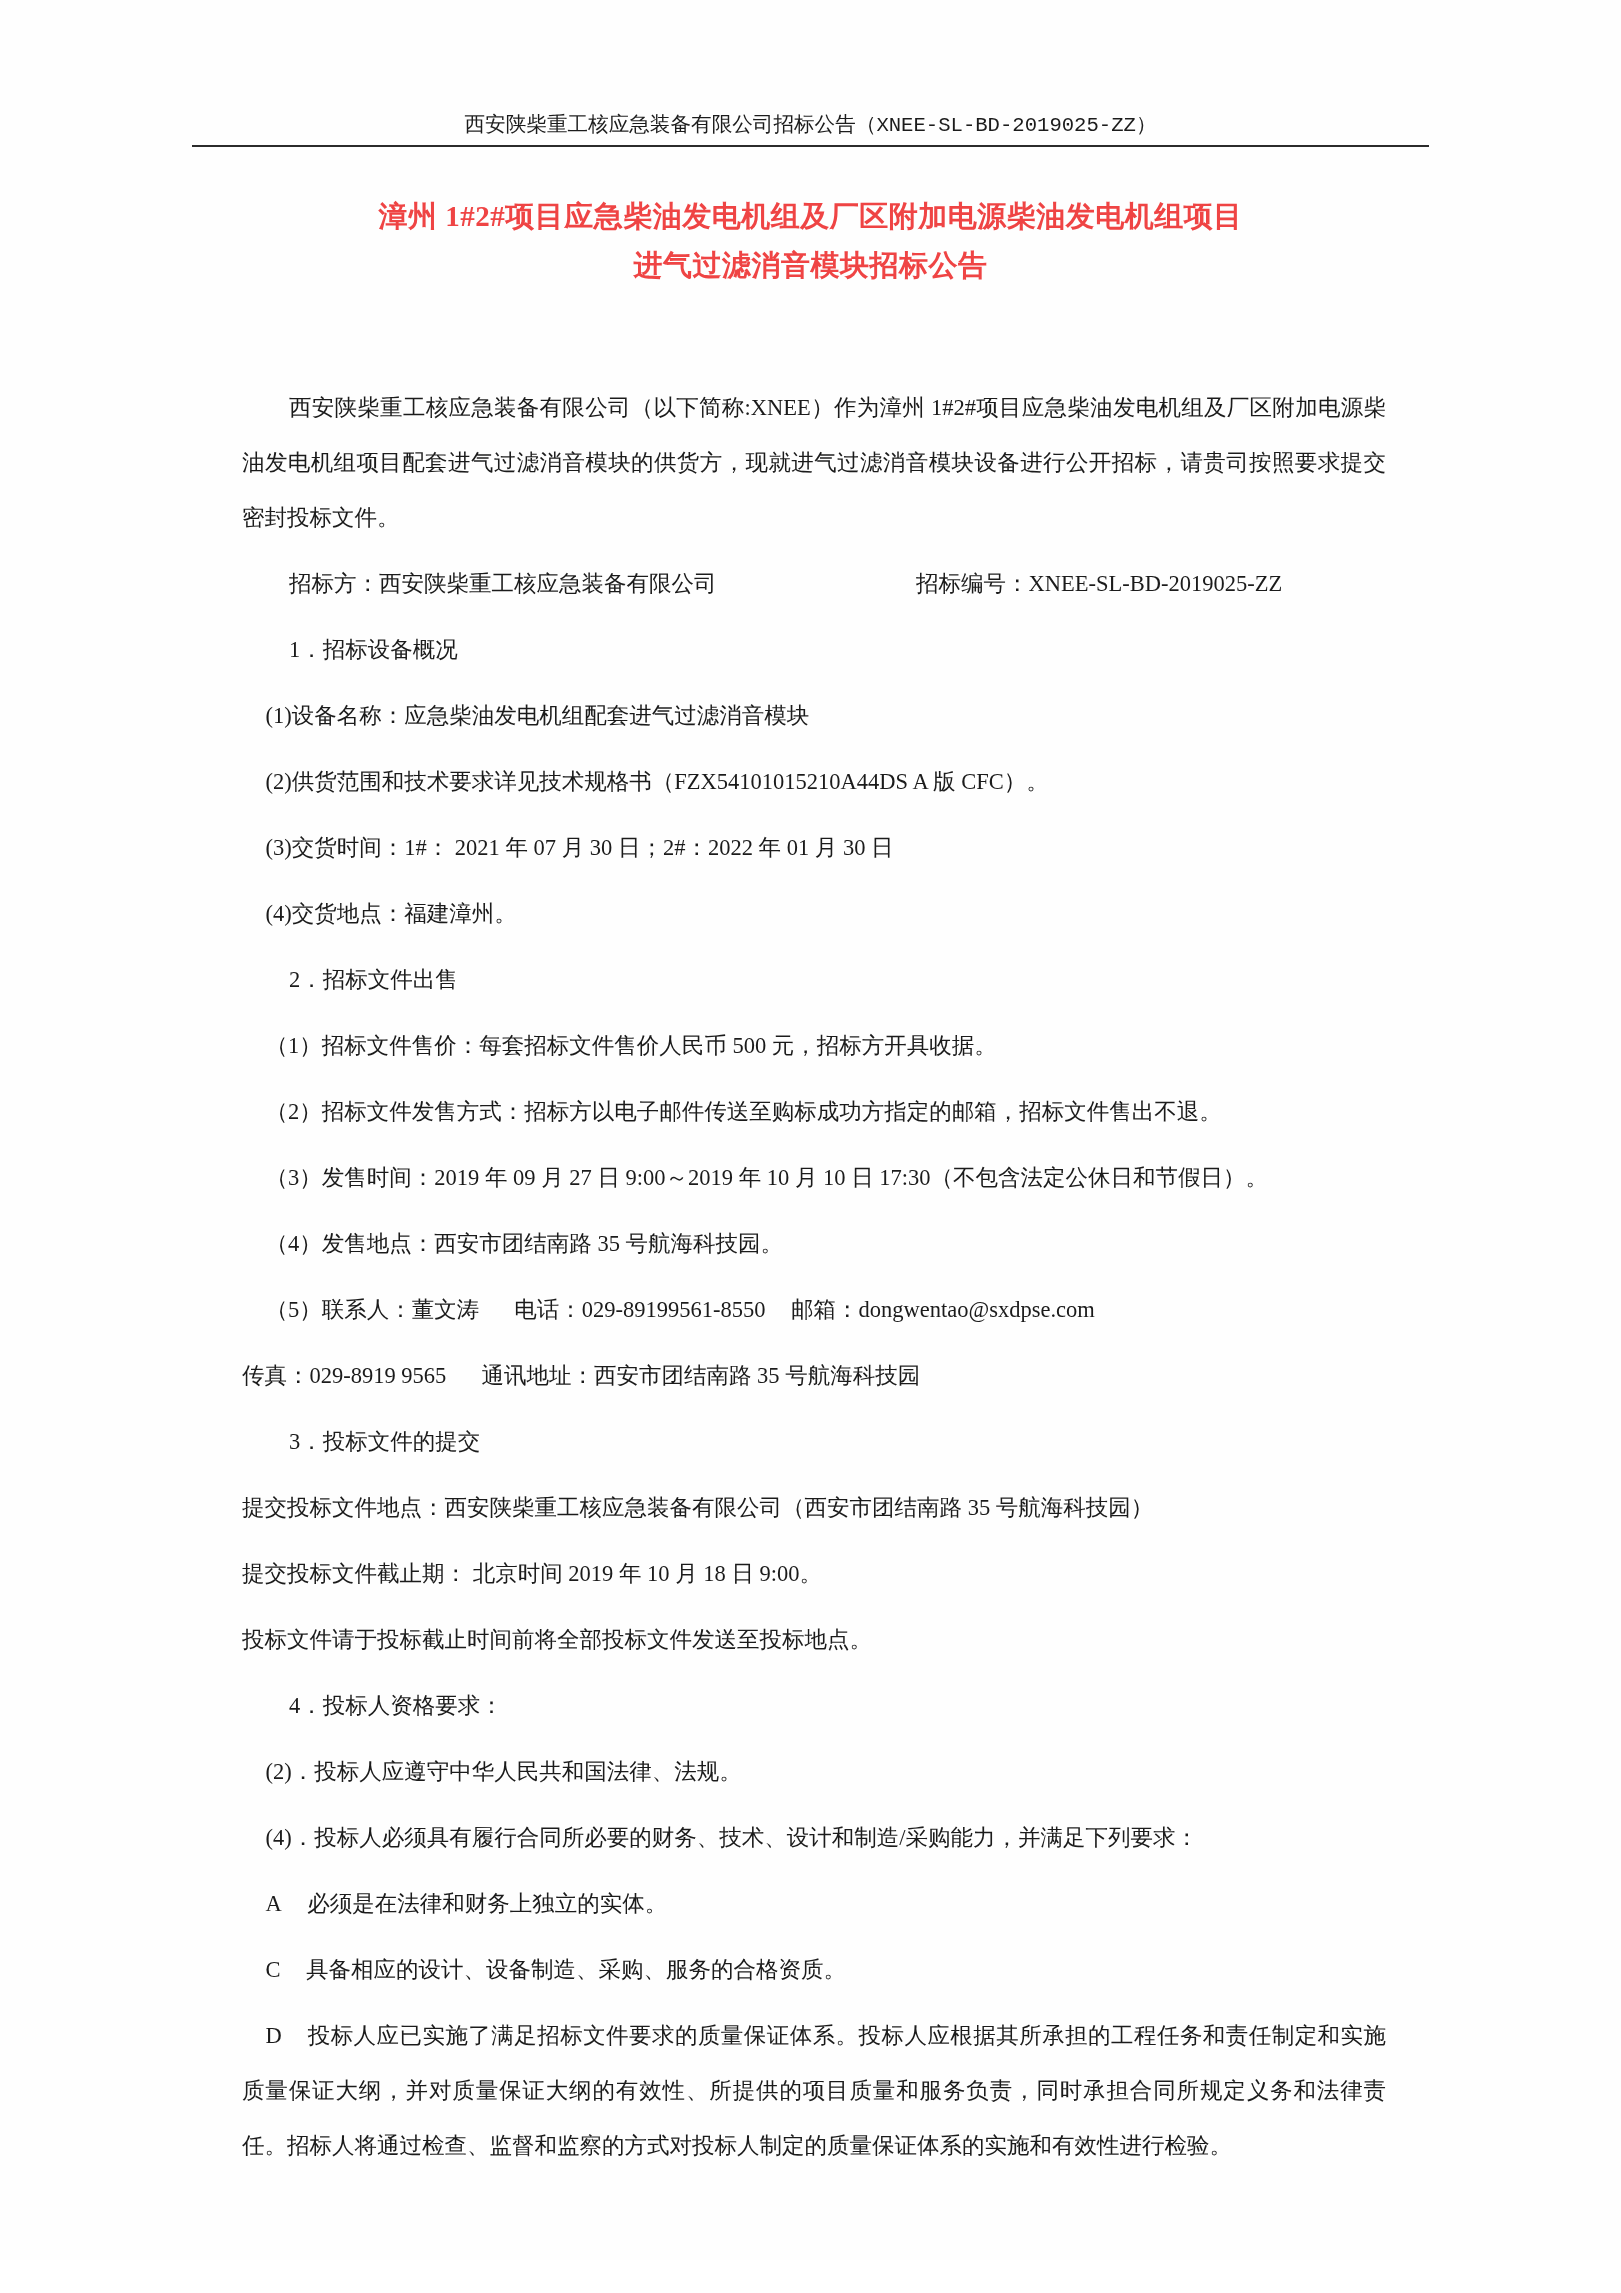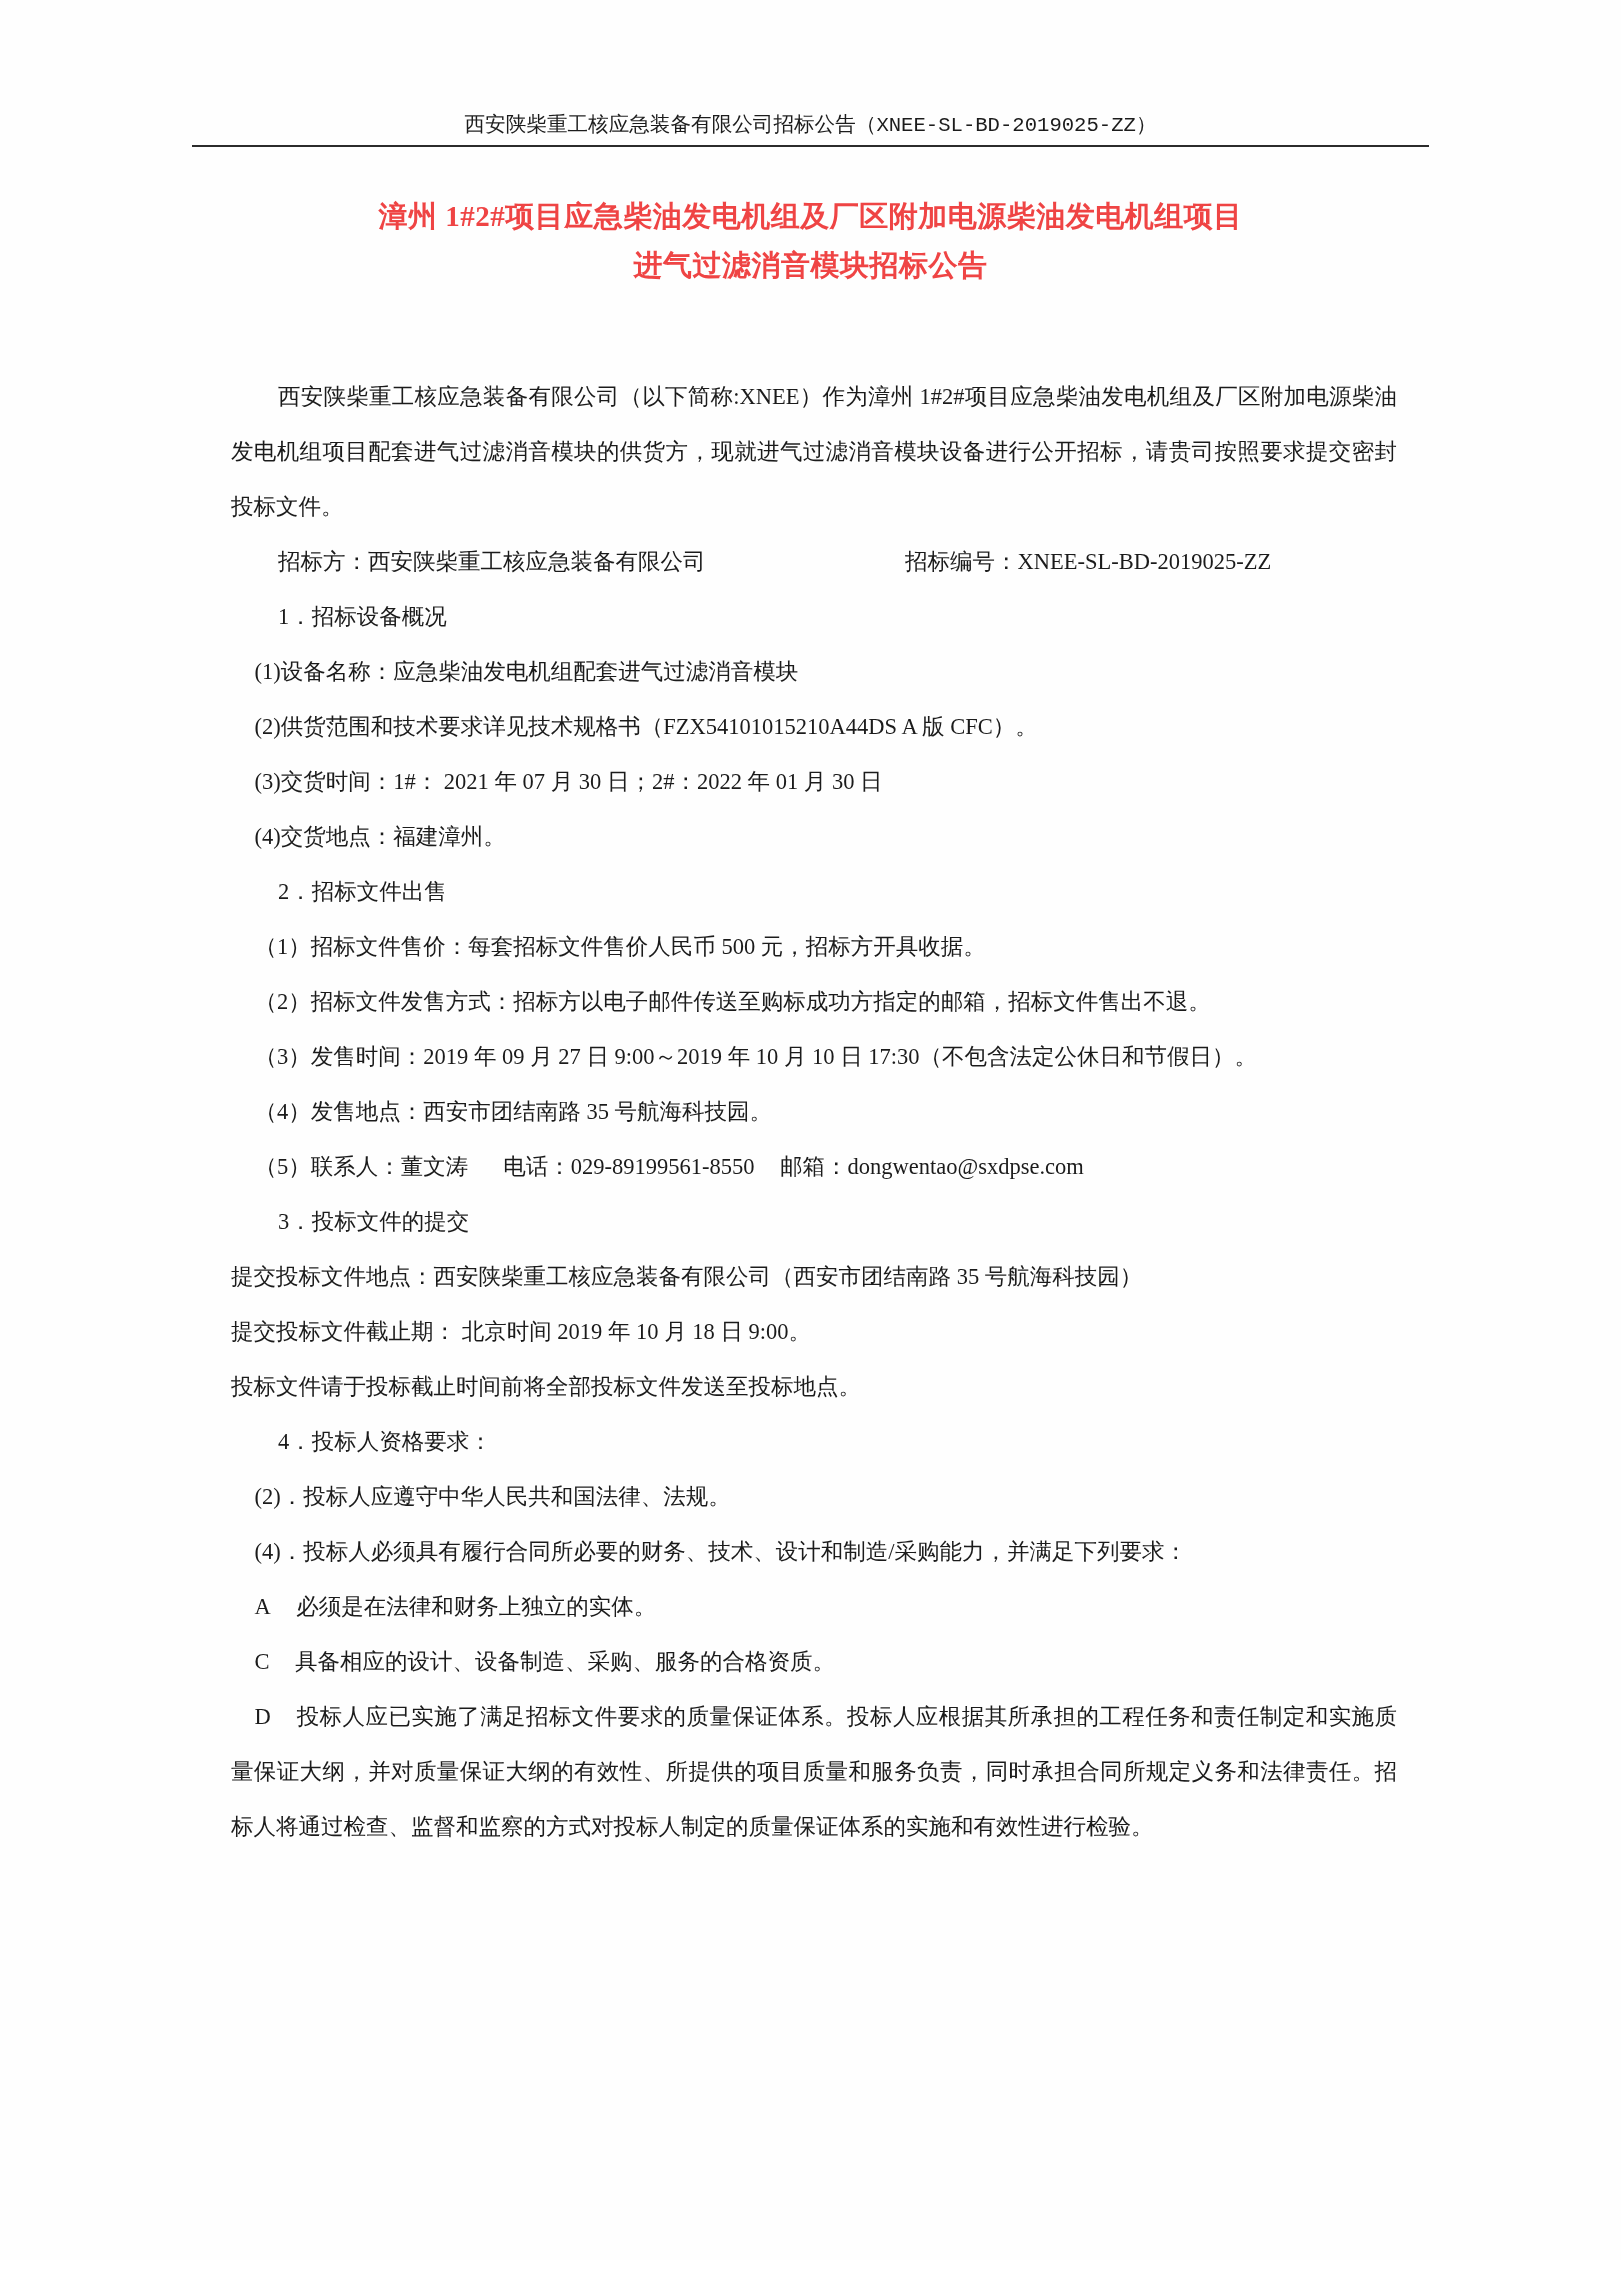--- a/index.html
+++ b/index.html
@@ -49,21 +49,21 @@
   .body {
     position: absolute;
     left: 231px;
     top: 369px;
     width: 1166px;
     font-size: 22.5px;
     line-height: 55px;
     color: #1b1b1b;
   }
   .p {
-    margin: 0;
+    margin: 11px;
     text-align: justify;
     text-justify: inter-ideograph;
   }
   .indent2 {
     text-indent: 47px;
   }
   .indent1 {
     text-indent: 23.5px;
   }
   .row-2col {
@@ -119,20 +119,23 @@
     <p class="p indent2">2．招标文件出售</p>
     <p class="p indent1">（1）招标文件售价：每套招标文件售价人民币 500 元，招标方开具收据。</p>
     <p class="p indent1">（2）招标文件发售方式：招标方以电子邮件传送至购标成功方指定的邮箱，招标文件售出不退。</p>
     <p class="p indent1">（3）发售时间：2019 年 09 月 27 日 9:00～2019 年 10 月 10 日 17:30（不包含法定公休日和节假日）。</p>
     <p class="p indent1">（4）发售地点：西安市团结南路 35 号航海科技园。</p>
 
     <p class="p indent1">
       <span>（5）联系人：董文涛</span><span class="gap-lead"></span><span>电话：029-89199561-8550</span><span class="gap-mid"></span><span>邮箱：dongwentao@sxdpse.com</span>
     </p>
 
+    <p class="p">
+      <span>传真：029-8919 9565</span><span class="gap-lead"></span><span>通讯地址：西安市团结南路 35 号航海科技园</span>
+    </p>
 
     <p class="p indent2">3．投标文件的提交</p>
     <p class="p">提交投标文件地点：西安陕柴重工核应急装备有限公司（西安市团结南路 35 号航海科技园）</p>
     <p class="p">提交投标文件截止期： 北京时间 2019 年 10 月 18 日 9:00。</p>
     <p class="p">投标文件请于投标截止时间前将全部投标文件发送至投标地点。</p>
 
     <p class="p indent2">4．投标人资格要求：</p>
 
 
     <p class="p indent1">(2)．投标人应遵守中华人民共和国法律、法规。</p>

